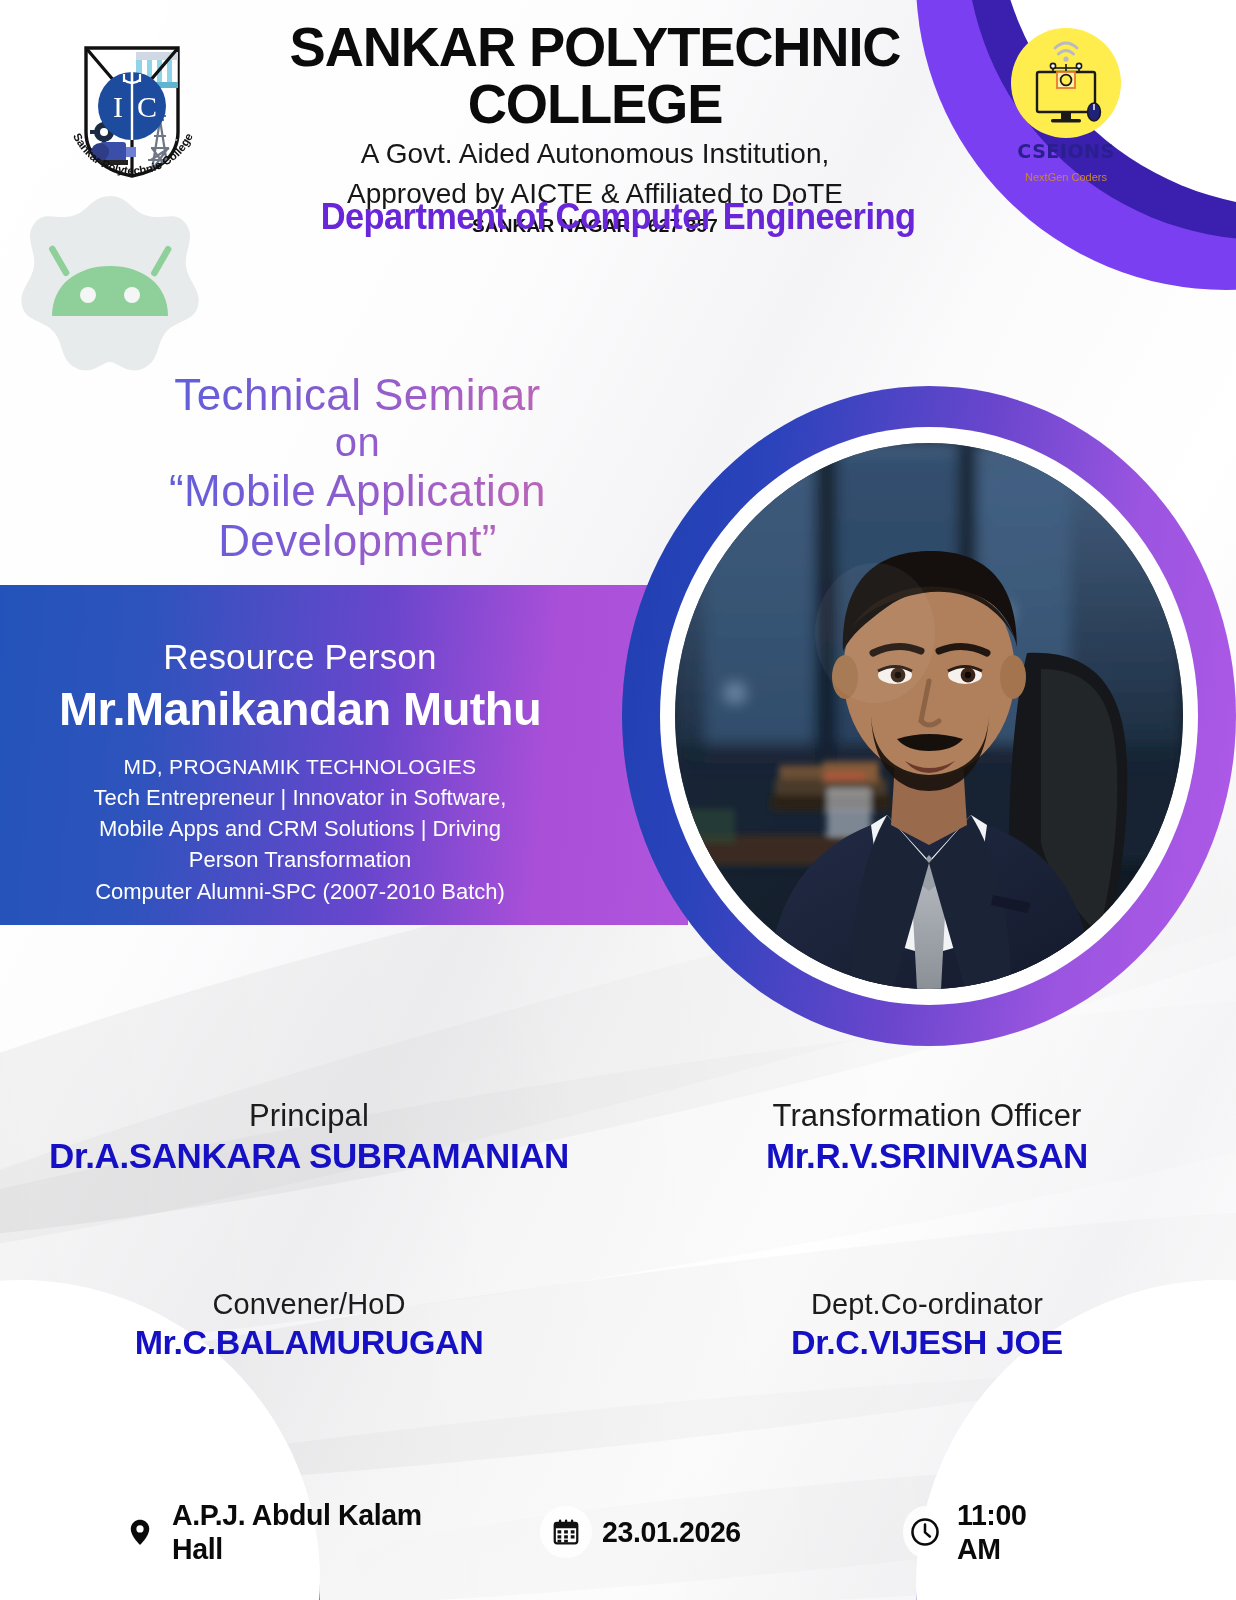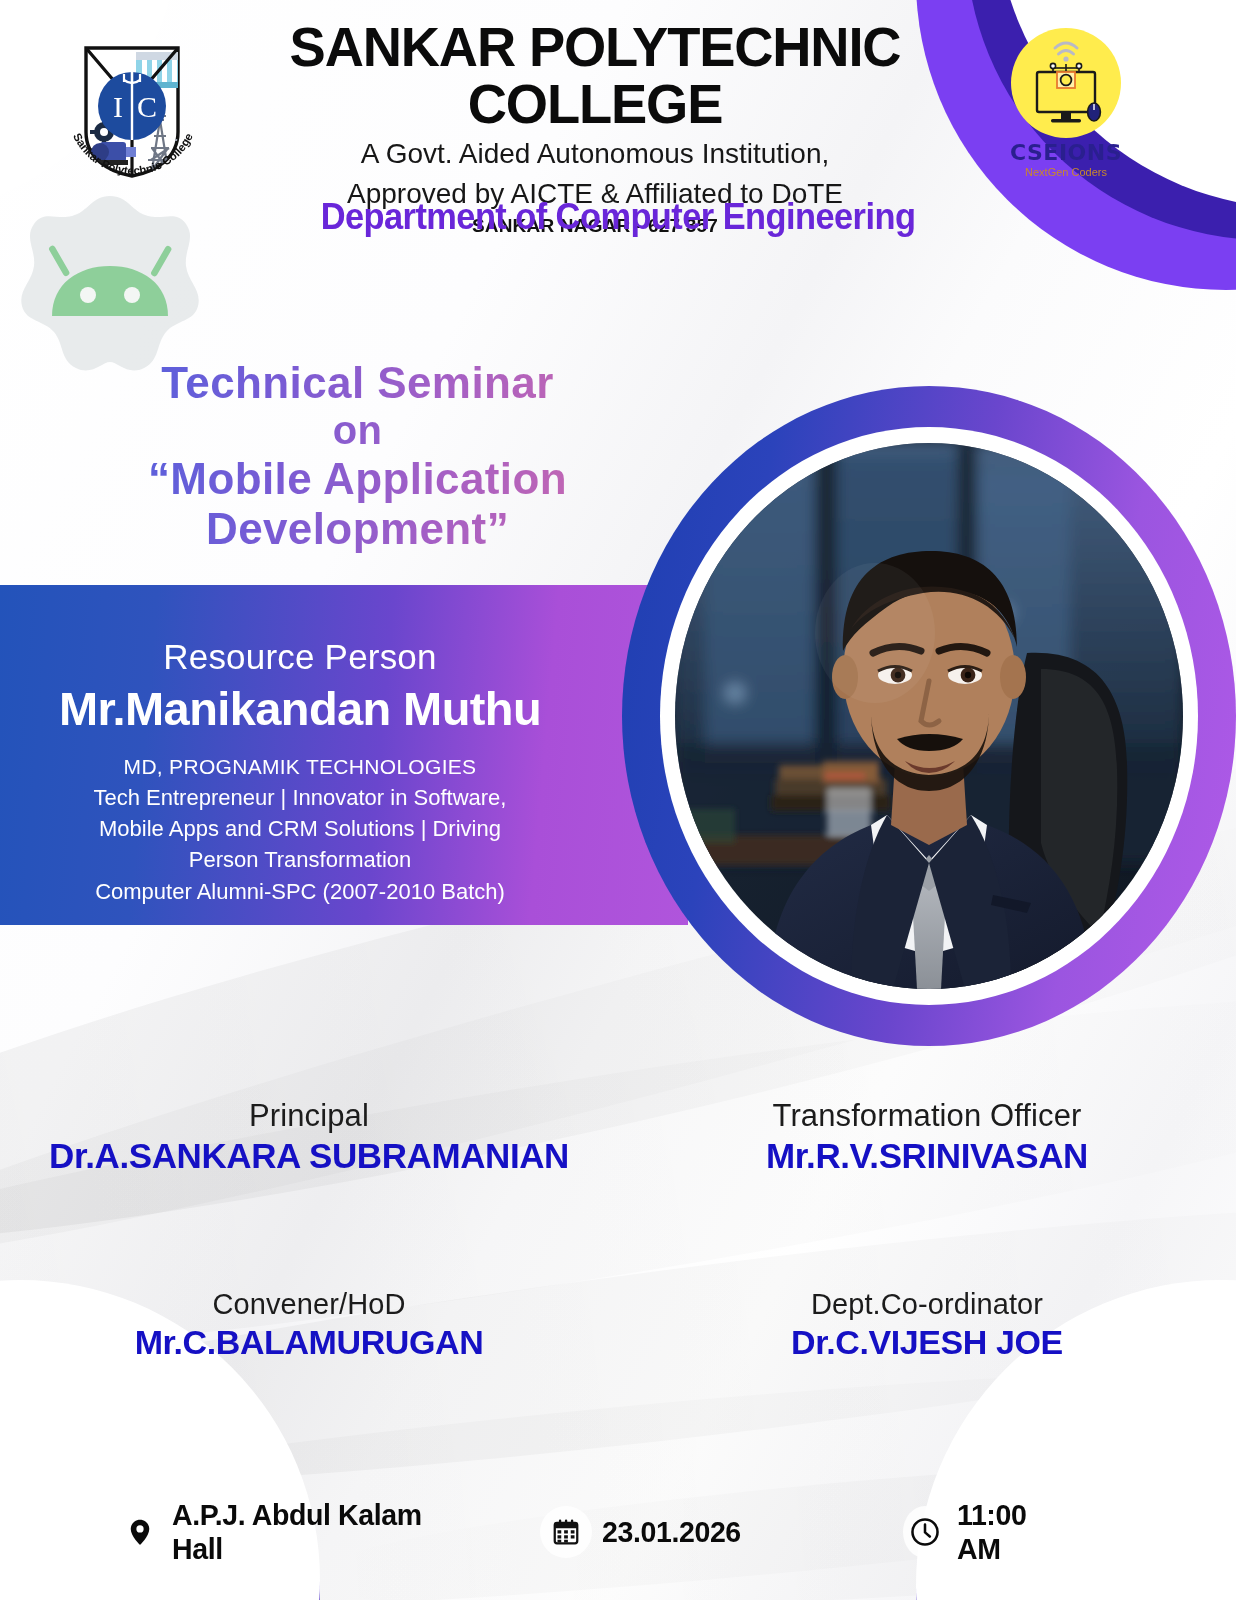--- a/index.html
+++ b/index.html
@@ -48,40 +48,40 @@
   
   .br1{right:-340px;bottom:-350px;width:650px;height:650px;background:#7b3ff2;}
   .br2{right:-310px;bottom:-320px;width:630px;height:630px;background:#4a2bc4;}
   .br3{right:-290px;bottom:-290px;width:610px;height:610px;background:#ffffff;}
 
   
   .header{position:absolute;left:0;top:10px;width:1236px;height:180px;}
   .college-logo{position:absolute;left:48px;top:14px;width:168px;height:168px;}
   .cseions-logo{position:absolute;left:1002px;top:18px;width:128px;height:152px;text-align:center;}
   .cse-circle{position:relative;width:110px;height:110px;margin:0 auto;border-radius:50%;background:#ffec4d;}
-  .cse-name{font-size:22px;font-weight:bold;color:#2a1f8f;letter-spacing:0.5px;margin-top:2px;
+  .cse-name{font-size:19px;font-weight:bold;color:#2a1f8f;letter-spacing:0.5px;margin-top:2px;
             font-family:"DejaVu Sans", sans-serif;}
-  .cse-sub{font-size:11px;color:#c9882c;margin-top:1px;}
+  .cse-sub{font-size:11px;color:#c9882c;margin-top:9px;}
   .title-block{position:absolute;left:190px;top:8px;width:810px;text-align:center;}
   .col-title{font-size:56px;font-weight:bold;letter-spacing:-1.2px;color:#0b0b0b;line-height:1.02;
              font-family:"Liberation Sans", sans-serif;transform:scaleX(0.97);}
   .col-sub{font-size:28px;color:#171717;line-height:1.28;margin-top:4px;font-weight:400;}
   .col-addr{font-size:19px;font-weight:bold;color:#111;margin-top:3px;letter-spacing:0.2px;}
 
   
   .dept{position:absolute;left:0;top:196px;width:1236px;text-align:center;
         font-size:37px;font-weight:bold;color:#6926d9;letter-spacing:-0.6px;
         transform:scaleX(0.93);transform-origin:center;}
 
   
   .android-wm{position:absolute;left:8px;top:190px;width:205px;height:190px;opacity:1;}
 
   
-  .seminar{position:absolute;left:55px;top:358px;width:605px;text-align:center;
-           font-size:44px;font-weight:bold;line-height:1.14;letter-spacing:0.4px;
+  .seminar{position:absolute;left:55px;top:370px;width:605px;text-align:center;
+           font-size:44px;font-weight:normal;line-height:1.14;letter-spacing:0.4px;
            background:linear-gradient(95deg,#4763e0 0%,#7a5bd4 38%,#a35fc6 62%,#d36aa8 100%);
            -webkit-background-clip:text;background-clip:text;color:transparent;
            -webkit-text-fill-color:transparent;}
   .seminar .ln2{font-size:40px;}
 
   
   .banner{position:absolute;left:0;top:585px;width:688px;height:340px;
           background:linear-gradient(95deg,#2353ba 0%,#2f53bd 22%,#6a46cd 55%,#a94fd8 78%,#b055dc 100%);}
   .banner-inner{position:absolute;left:0;top:12px;width:600px;text-align:center;color:#fff;}
   .rp-label{font-size:35px;font-weight:400;margin-top:40px;letter-spacing:0.2px;}

